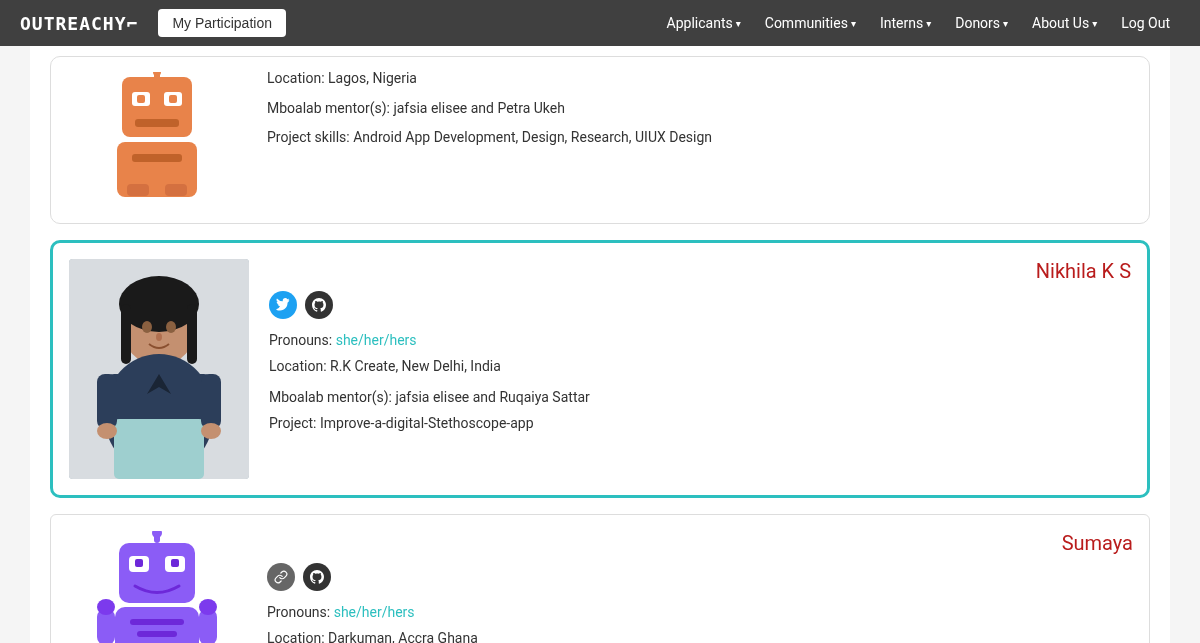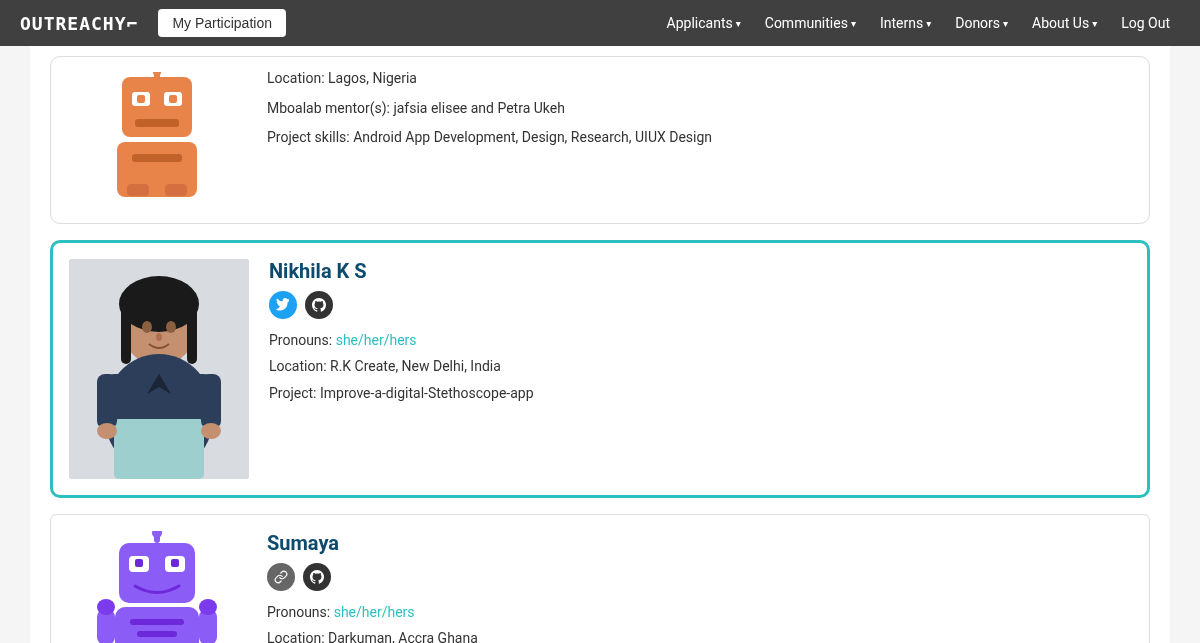--- a/index.html
+++ b/index.html
@@ -78,23 +78,24 @@
       min-width: 180px;
       height: 140px;
       display: flex;
       align-items: center;
       justify-content: center;
     }
 
     .card-info { flex: 1; }
     .card-name {
       font-size: 20px;
-      font-weight: bold;
+      font-weight: normal;
       margin-bottom: 8px;
-      color: #0c4a6e;
+      color: #b91c1c;
+      text-align: right;
     }
     .social-icons { display: flex; gap: 8px; margin-bottom: 10px; }
     .social-icon {
       width: 28px;
       height: 28px;
       border-radius: 50%;
       display: flex;
       align-items: center;
       justify-content: center;
       font-size: 14px;
@@ -259,20 +260,21 @@
         <a class="social-icon github-icon" title="GitHub">
           <svg width="14" height="14" viewBox="0 0 24 24" fill="white">
               <path d="M12 0C5.37 0 0 5.37 0 12c0 5.3 3.44 9.8 8.2 11.38.6.1.82-.26.82-.58v-2.03c-3.34.73-4.04-1.6-4.04-1.6-.54-1.38-1.33-1.75-1.33-1.75-1.09-.74.08-.73.08-.73 1.2.09 1.84 1.24 1.84 1.24 1.07 1.83 2.8 1.3 3.49 1 .1-.78.42-1.3.76-1.6-2.67-.3-5.47-1.33-5.47-5.93 0-1.31.47-2.38 1.24-3.22-.13-.3-.54-1.52.12-3.18 0 0 1.01-.32 3.3 1.23a11.5 11.5 0 013-.4c1.02.01 2.04.14 3 .4 2.28-1.55 3.29-1.23 3.29-1.23.66 1.66.25 2.88.12 3.18.77.84 1.24 1.91 1.24 3.22 0 4.61-2.81 5.62-5.48 5.92.43.37.81 1.1.81 2.22v3.29c0 .32.22.69.83.57C20.57 21.8 24 17.3 24 12c0-6.63-5.37-12-12-12z"></path>
             </svg>
         </a>
       </div>
       <div class="info-line">
         <span>Pronouns: </span><a class="pronouns-link">she/her/hers</a>
       </div>
       <div class="info-line">Location: R.K Create, New Delhi, India</div>
+      <div class="info-line" style="margin-top:8px;">Mboalab mentor(s): jafsia elisee and Ruqaiya Sattar</div>
       <div class="info-line">Project: Improve-a-digital-Stethoscope-app</div>
     </div>
   </div>
 
   <div class="card">
 
     <div class="avatar-robot">
       <svg width="120" height="140" viewBox="0 0 120 140">
 
         <rect x="57" y="2" width="6" height="10" rx="3" fill="#8b5cf6"></rect>

